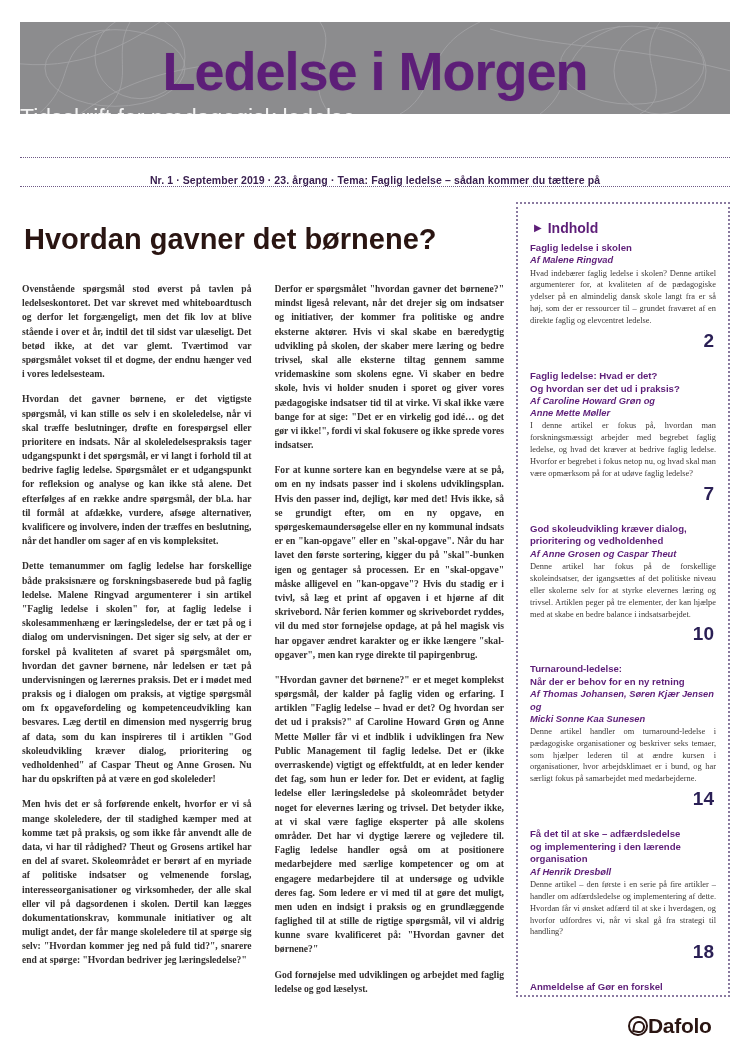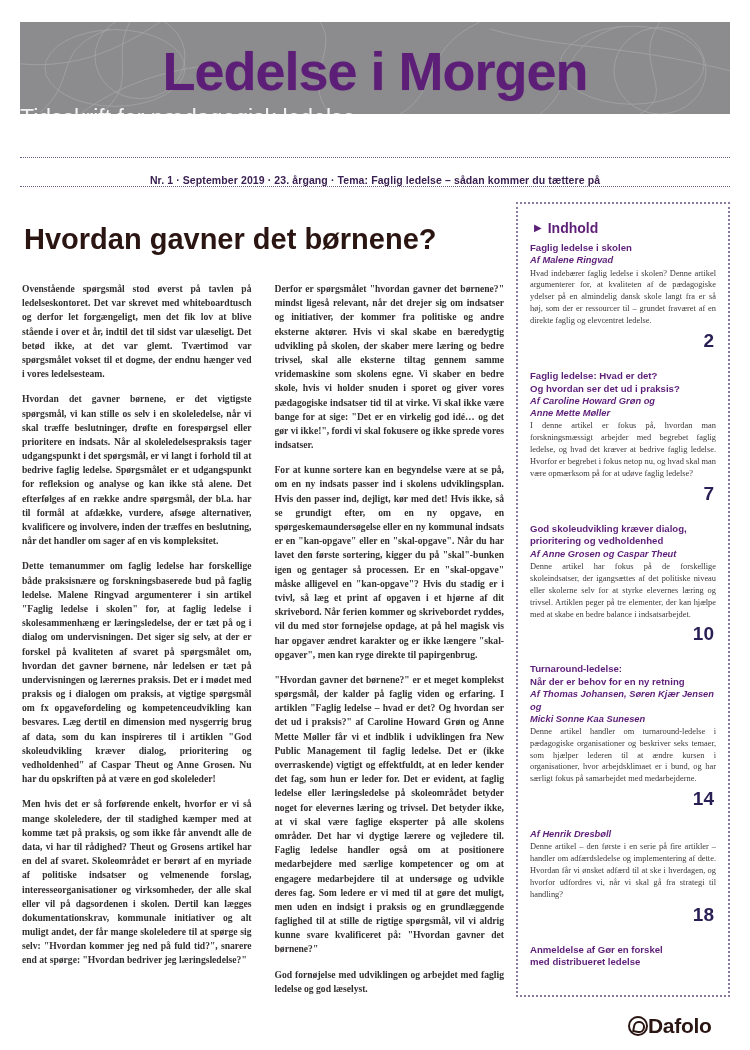--- a/index.html
+++ b/index.html
@@ -272,20 +272,21 @@
         </div>
         <div class="toc-gap"></div>
         <div class="toc-entry">
           <div class="toc-title">Turnaround-ledelse:<br>Når der er behov for en ny retning</div>
           <div class="toc-author">Af Thomas Johansen, Søren Kjær Jensen og<br>Micki Sonne Kaa Sunesen</div>
           <div class="toc-desc">Denne artikel handler om turnaround-ledelse i pædagogiske organisationer og beskriver seks temaer, som hjælper lederen til at ændre kursen i organisationer, hvor arbejdsklimaet er i bund, og har særligt fokus på samarbejdet med medarbejderne.</div>
           <div class="toc-page">14</div>
         </div>
         <div class="toc-gap"></div>
         <div class="toc-entry">
+          <div class="toc-title">Få det til at ske – adfærdsledelse<br>og implementering i den lærende<br>organisation</div>
           <div class="toc-author">Af Henrik Dresbøll</div>
           <div class="toc-desc">Denne artikel – den første i en serie på fire artikler – handler om adfærdsledelse og implementering af dette. Hvordan får vi ønsket adfærd til at ske i hverdagen, og hvorfor udfordres vi, når vi skal gå fra strategi til handling?</div>
           <div class="toc-page">18</div>
         </div>
         <div class="toc-gap"></div>
         <div class="toc-entry">
           <div class="toc-title">Anmeldelse af Gør en forskel<br>med distribueret ledelse</div>
         </div>
       </div>
   </aside>

